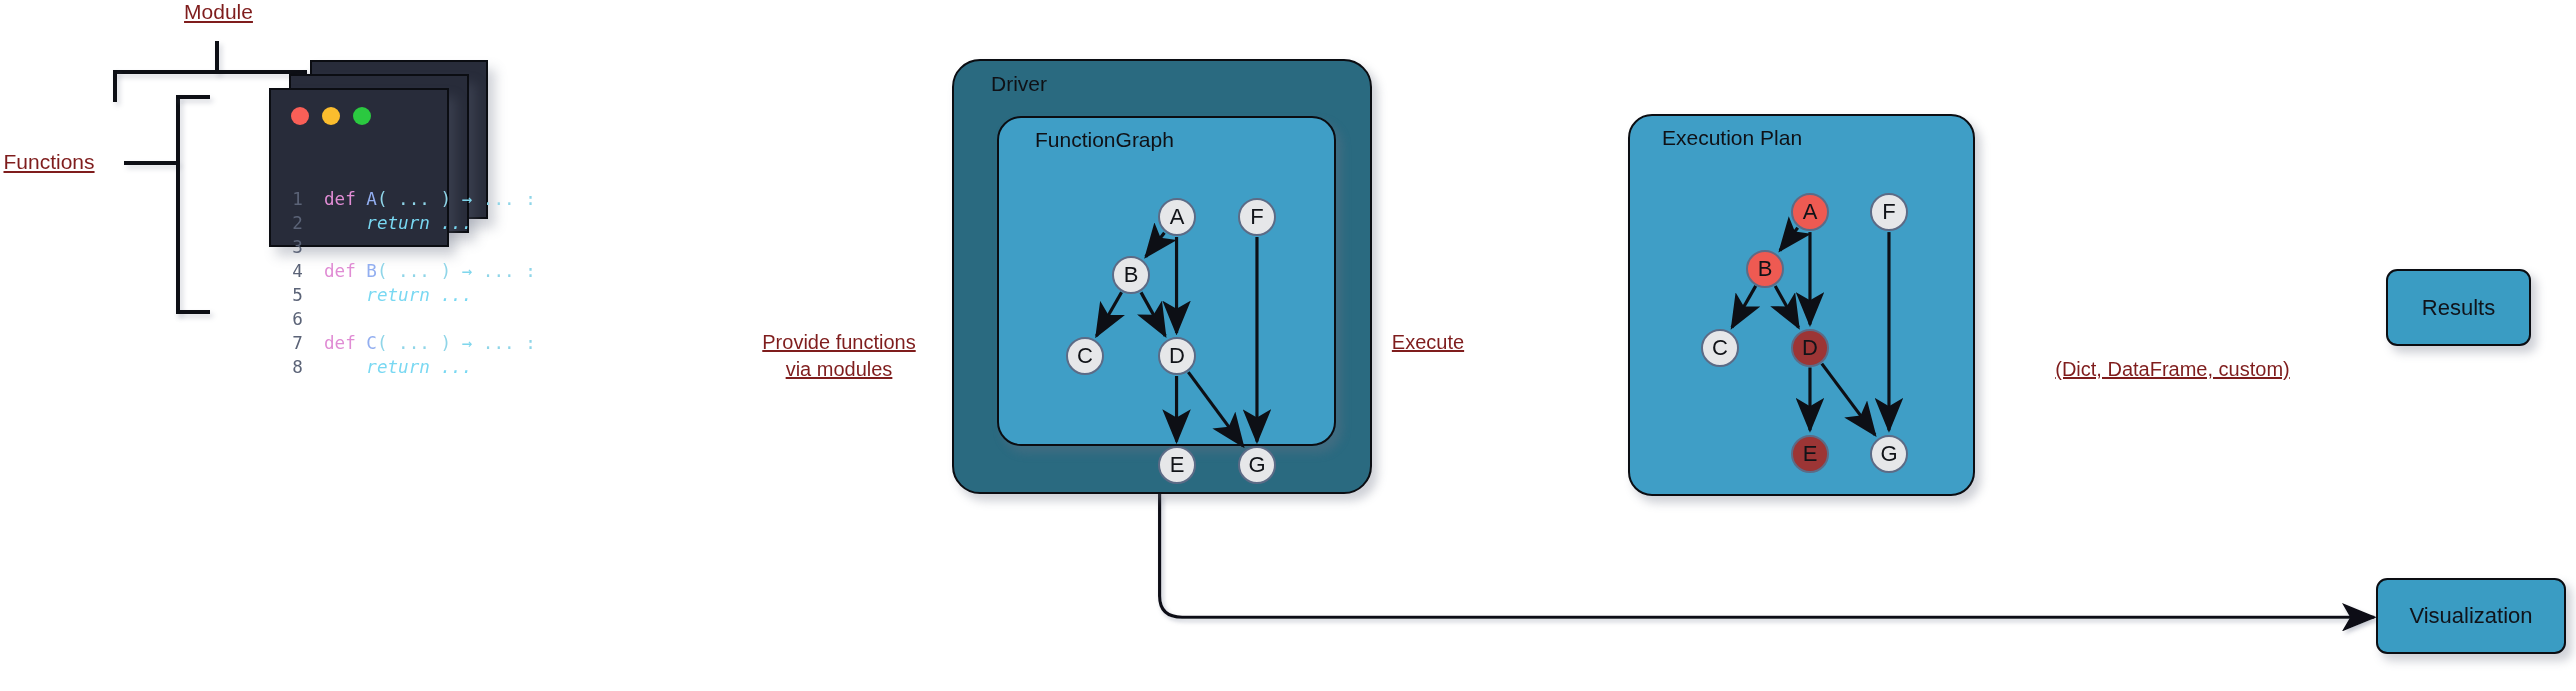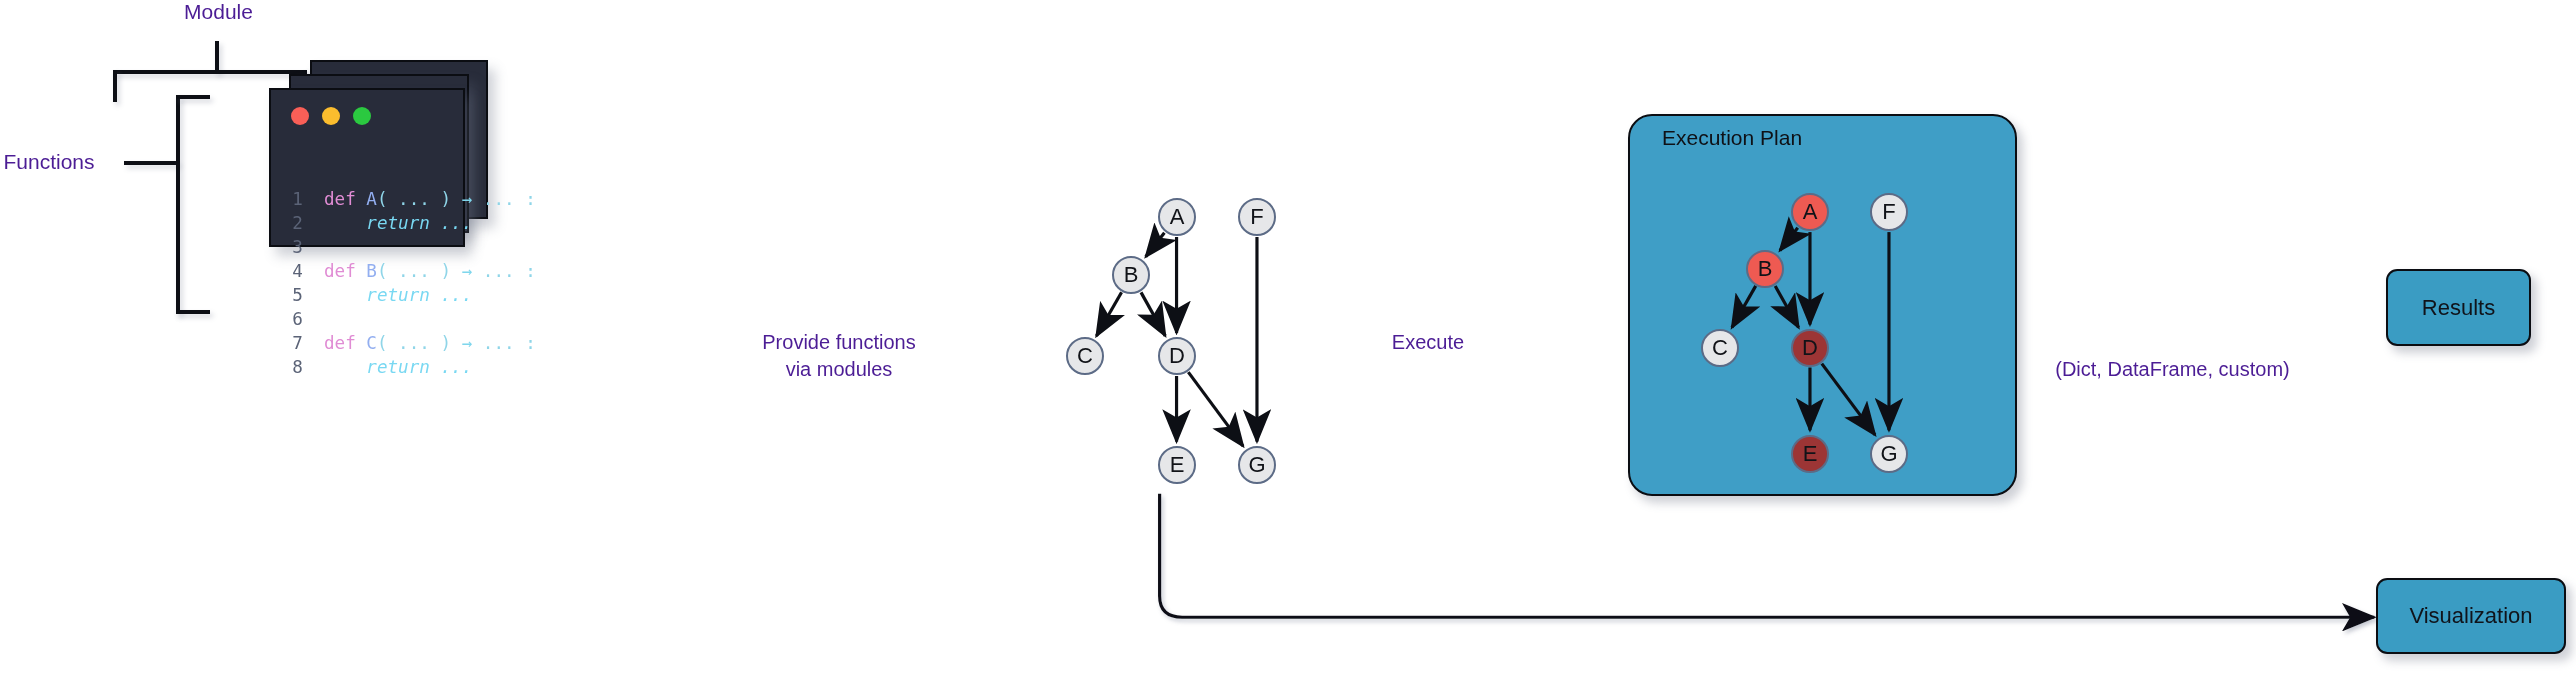--- a/index.html
+++ b/index.html
@@ -15,23 +15,24 @@
     width: 2576px;
     height: 692px;
     background: #ffffff;
     overflow: hidden;
   }
   .abs { position: absolute; }
 
   
   .lbl {
     font-family: "Liberation Sans", sans-serif;
-    color: #4c1d95;
+    color: #7f1d1d;
     white-space: pre;
     line-height: 1.22;
+    text-decoration: underline;
   }
   .lbl-28 { font-size: 20px; }
   .lbl-30 { font-size: 21px; }
   .center { text-align: center; }
 
   
   .codewin {
     background: #282c3a;
     border: 2.8px solid #0b0d12;
     box-shadow: 7px 8.5px 11.3px rgba(100,105,125,0.30);
@@ -126,21 +127,21 @@
 
   <div class="abs stroke" style="left:176px; top:95px; width:4.2px; height:219px;"></div>
 
   <div class="abs stroke" style="left:176px; top:95px; width:34px; height:4.2px;"></div>
 
   <div class="abs stroke" style="left:176px; top:310px; width:34px; height:4.2px;"></div>
 
   <div class="abs codewin" style="left:310px; top:60px; width:178px; height:159px;"></div>
   <div class="abs codewin" style="left:289px; top:74px; width:180px; height:159px;"></div>
 
-  <div class="abs codewin" style="left:269px; top:88px; width:196px; height:159px;">
+  <div class="abs codewin" style="left:269px; top:88px; width:180px; height:159px;">
 
     <div class="abs dot dot-red" style="left:20px; top:17px; width:18.3px; height:18.3px;"></div>
     <div class="abs dot dot-yellow" style="left:51px; top:17px; width:18.3px; height:18.3px;"></div>
     <div class="abs dot dot-green" style="left:82px; top:17px; width:18.3px; height:18.3px;"></div>
 
     <div class="abs code" style="left:0px; top:49px; width:100%;">
       <div id="code-lines"><div style="height: 24px;"><span class="gut">  1  </span><span class="c-kw">def </span><span class="c-fn">A</span><span class="c-pn">( ... )</span><span class="c-ar"> →</span><span class="c-pn"> ... :</span></div><div style="height: 24px;"><span class="gut">  2  </span><span class="c-ret">    return ...</span></div><div style="height: 24px;"><span class="gut">  3  </span><span> </span></div><div style="height: 24px;"><span class="gut">  4  </span><span class="c-kw">def </span><span class="c-fn">B</span><span class="c-pn">( ... )</span><span class="c-ar"> →</span><span class="c-pn"> ... :</span></div><div style="height: 24px;"><span class="gut">  5  </span><span class="c-ret">    return ...</span></div><div style="height: 24px;"><span class="gut">  6  </span><span> </span></div><div style="height: 24px;"><span class="gut">  7  </span><span class="c-kw">def </span><span class="c-fn">C</span><span class="c-pn">( ... )</span><span class="c-ar"> →</span><span class="c-pn"> ... :</span></div><div style="height: 24px;"><span class="gut">  8  </span><span class="c-ret">    return ...</span></div></div>
     </div>
   </div>
 
@@ -164,20 +165,27 @@
   </svg>
 
   <div class="abs lbl lbl-28 center" style="left:705px; top:330px; width:268px;">Provide functions</div>
   <div class="abs lbl lbl-28 center" style="left:705px; top:357px; width:268px;">via modules</div>
 
   <div class="abs lbl lbl-28 center" style="left:1322px; top:330px; width:212px;">Execute</div>
 
   <div class="abs lbl lbl-28 center" style="left:1989px; top:357px; width:367px;">(Dict, DataFrame, custom)</div>
 
 
+  <div class="abs rbox driver-box" style="left:952px; top:59px; width:420px; height:435px;">
+    <div class="boxtitle" style="left:37px; top:11.3px;">Driver</div>
+
+    <div class="abs rbox fngraph-box" style="left:43px; top:55px; width:339px; height:330px;">
+      <div class="boxtitle" style="left:36px; top:10px;">FunctionGraph</div>
+    </div>
+  </div>
 
   <svg class="edges" width="2576" height="692" viewBox="0 0 3652 981">
     <g id="fg-edges">
         <line x1="1650.7724160487164" y1="330.072841937582" x2="1624.3039382282984" y2="363.98557914499264" stroke="#0d0f15" stroke-width="4.5" marker-end="url(#ah)"></line>
         <line x1="1668" y1="336" x2="1668" y2="472" stroke="#0d0f15" stroke-width="4.5" marker-end="url(#ah)"></line>
         <line x1="1590.0626508480925" y1="414.2847750374144" x2="1554.4261615004623" y2="476.37865799161875" stroke="#0d0f15" stroke-width="4.5" marker-end="url(#ah)"></line>
         <line x1="1617.6160621315662" y1="414.46636164265806" x2="1651.9524982020828" y2="476.1646452068673" stroke="#0d0f15" stroke-width="4.5" marker-end="url(#ah)"></line>
         <line x1="1668" y1="533" x2="1668" y2="626" stroke="#0d0f15" stroke-width="4.5" marker-end="url(#ah)"></line>
         <line x1="1684.6593809891026" y1="527.5047778273843" x2="1762.3657295485575" y2="632.4765118462972" stroke="#0d0f15" stroke-width="4.5" marker-end="url(#ah)"></line>
         <line x1="1782" y1="336" x2="1782" y2="626" stroke="#0d0f15" stroke-width="4.5" marker-end="url(#ah)"></line>
@@ -200,21 +208,21 @@
         <span>D</span>
       </div>
       <div class="node n-plain" style="left: 1158px; top: 446px; width: 38px; height: 38px;">
         <span>E</span>
       </div>
       <div class="node n-plain" style="left: 1238px; top: 446px; width: 38px; height: 38px;">
         <span>G</span>
       </div>
     </div>
 
-  <div class="abs rbox execplan-box" style="left:1628px; top:114px; width:389px; height:382px;padding-left:48px;">
+  <div class="abs rbox execplan-box" style="left:1628px; top:114px; width:347px; height:382px;padding-left:48px;">
     <div class="boxtitle" style="left:32px; top:10px;">Execution Plan</div>
   </div>
 
   <svg class="edges" width="2576" height="692" viewBox="0 0 3652 981">
     <g id="ep-edges">
         <line x1="2548.6767192613465" y1="322.99781681098835" x2="2523.4167237276984" y2="355.07400161562083" stroke="#0d0f15" stroke-width="4.5" marker-end="url(#ah)"></line>
         <line x1="2566" y1="329" x2="2566" y2="460" stroke="#0d0f15" stroke-width="4.5" marker-end="url(#ah)"></line>
         <line x1="2489.1081097260085" y1="405.3108079794849" x2="2455.3725849657753" y2="464.34797630989283" stroke="#0d0f15" stroke-width="4.5" marker-end="url(#ah)"></line>
         <line x1="2516.7273147097117" y1="405.40411503948735" x2="2549.8213790921254" y2="464.23800727488987" stroke="#0d0f15" stroke-width="4.5" marker-end="url(#ah)"></line>
         <line x1="2566" y1="521" x2="2566" y2="610" stroke="#0d0f15" stroke-width="4.5" marker-end="url(#ah)"></line>

